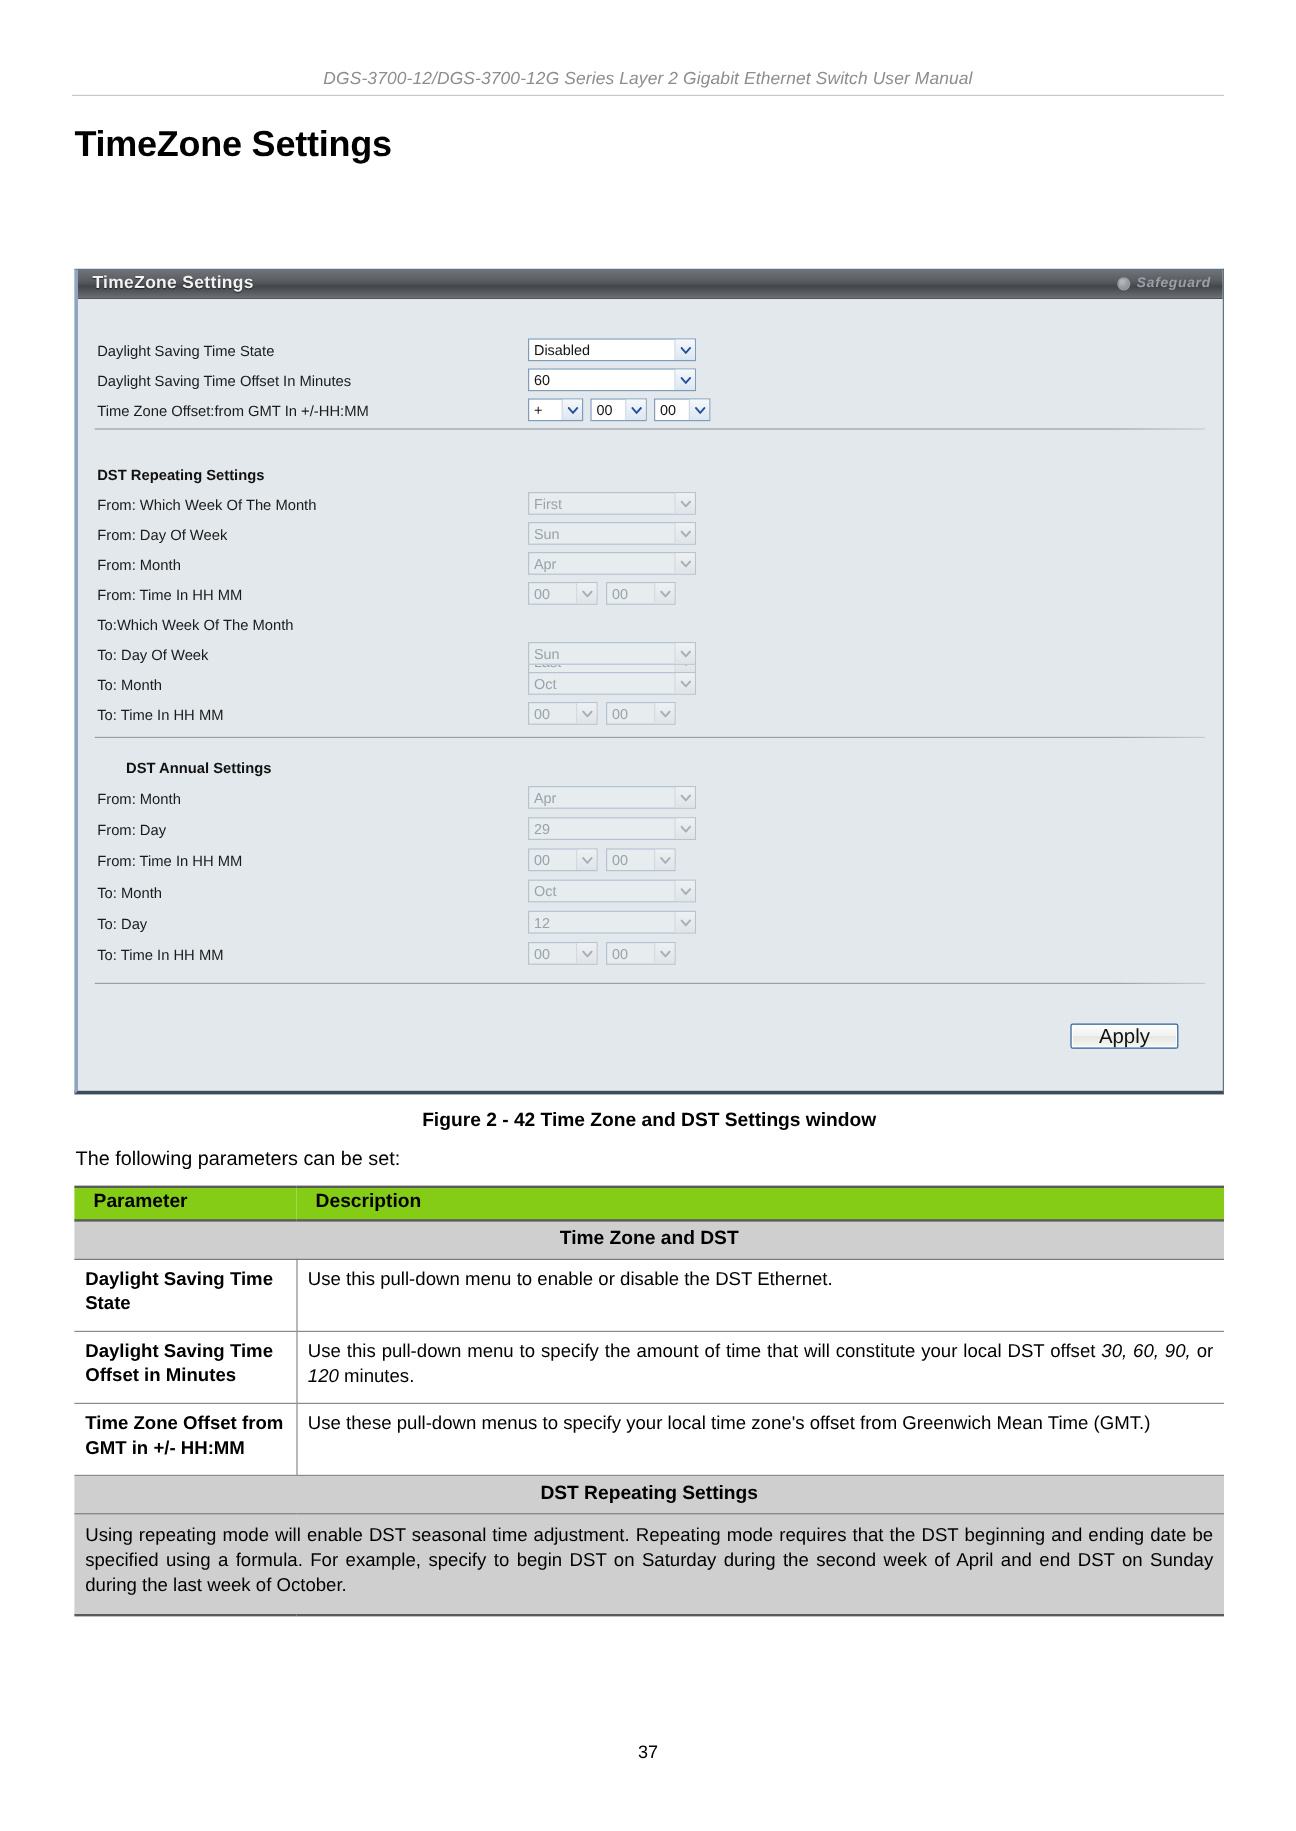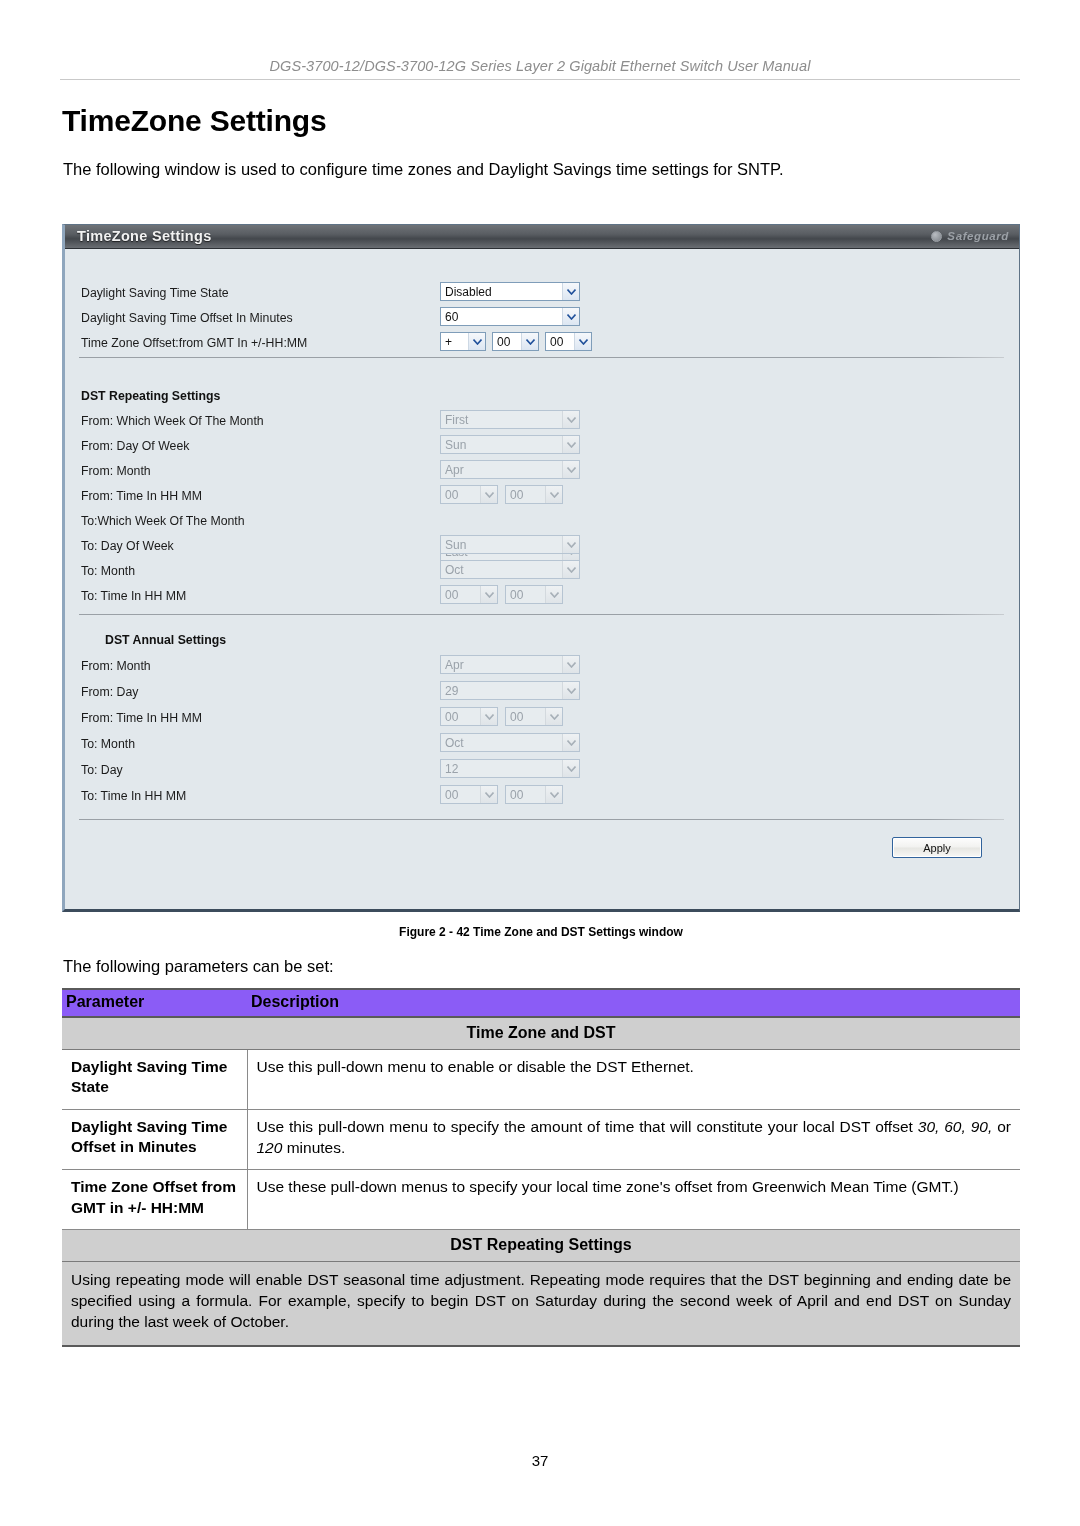--- a/index.html
+++ b/index.html
@@ -115,47 +115,48 @@
     border-left: 1px solid #d3d9de;
   }
 
   
   .apply-btn {
     position: absolute;
     width: 90px; height: 21px;
     border: 1px solid #31639c;
     border-radius: 2px;
     background: linear-gradient(to bottom, #fdfdfd 0%, #f2f2f0 48%, #e6e6e2 52%, #f7f7f5 100%);
-    font-size: 11px; color: #111;
+    font-size: 17px; color: #111;
     display: flex; align-items: center; justify-content: center;
     box-shadow: inset 0 0 0 1px #ffffff;
+    margin-top: 16px;
   }
 
   
   .fig-caption {
     position: absolute; top: 925px; left: 62px; width: 958px;
-    text-align: center; font-size: 12px; font-weight: bold;
+    text-align: center; font-size: 16px; font-weight: bold;
   }
   .after-fig {
     position: absolute; top: 957px; left: 63px; font-size: 16.5px;
   }
 
   
   .ptable {
     position: absolute; left: 62px; top: 988px; width: 958px;
     border-collapse: collapse;
     font-size: 15.5px;
   }
   .ptable td, .ptable th { vertical-align: top; }
   .hdr-row td {
-    background: #8b5cf6;
+    background: #84cc16;
     border-top: 2px solid #5a5a5a;
     border-bottom: 2px solid #5a5a5a;
     font-weight: bold; font-size: 16px;
-    padding: 3px 8px 5px 4px;
+    padding: 3px 8px 5px 16px;
   }
   .hdr-row td.p { width: 185px; }
   .section-row td {
     background: #cfcfcf;
     border-top: 1px solid #9a9a9a;
     border-bottom: 1px solid #7a7a7a;
     text-align: center; font-weight: bold; font-size: 16px;
     padding: 6px 8px 7px 8px;
   }
   .body-row td {
@@ -187,21 +188,20 @@
 
 <div class="page">
 
   <div class="doc-header">
     <div class="doc-header-text">DGS-3700-12/DGS-3700-12G Series Layer 2 Gigabit Ethernet Switch User Manual</div>
     <div class="doc-header-rule"></div>
   </div>
 
   <h1 class="page-title">TimeZone Settings</h1>
 
-  <div class="intro1">The following window is used to configure time zones and Daylight Savings time settings for SNTP.</div>
 
   <div class="shot">
 
     <div class="shot-titlebar">
       <div class="shot-title">TimeZone Settings</div>
       <div class="safeguard">
         <span class="safeguard-dot"></span>
         <span class="safeguard-text">Safeguard</span>
       </div>
     </div>

